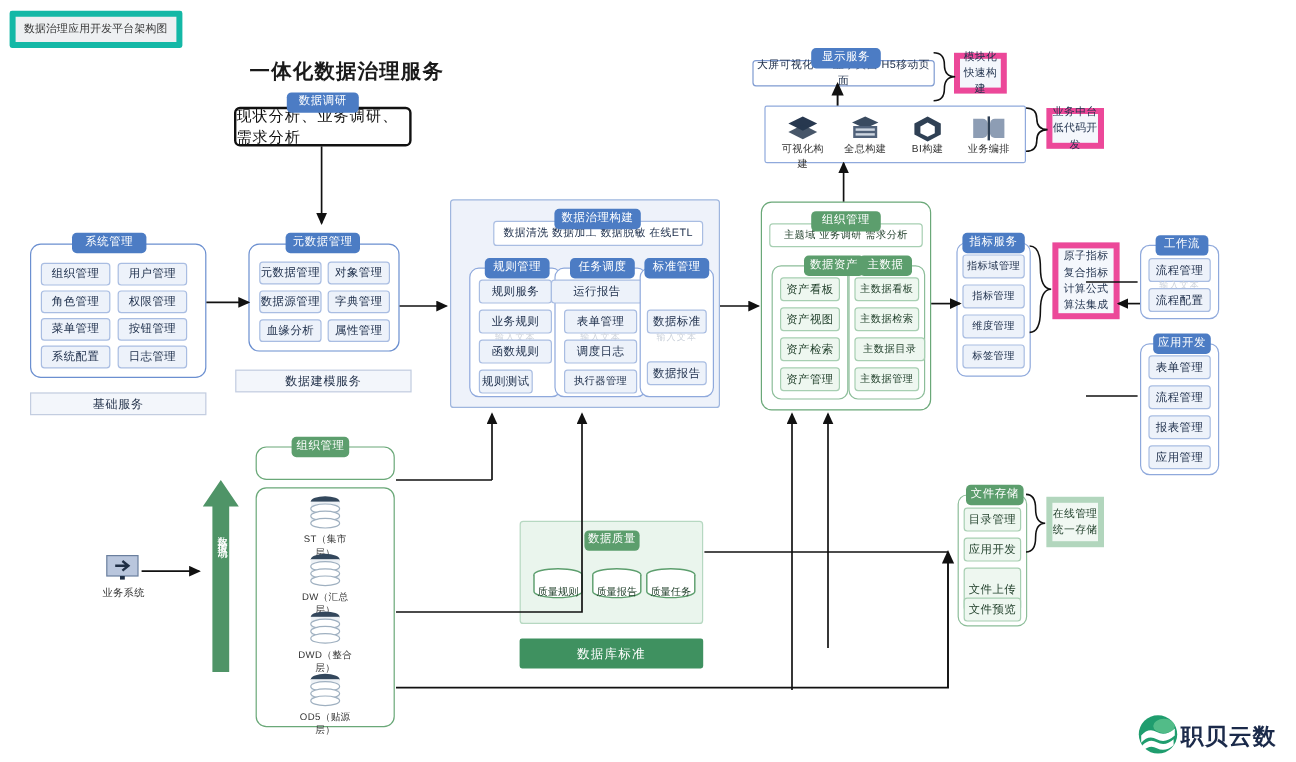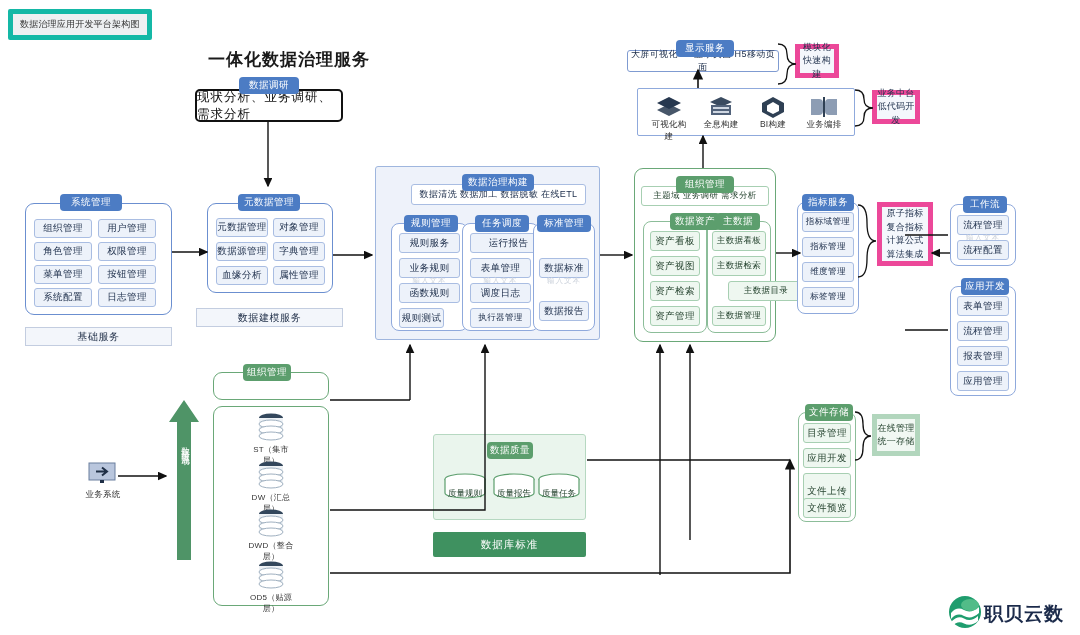--- a/index.html
+++ b/index.html
@@ -131,21 +131,21 @@
 <div class="abs pill" style="left:404px;top:215px;width:54px;">规则管理</div>
 <div class="abs frame inner" style="left:391px;top:223px;width:77px;height:108px;"></div>
 <div class="abs item" style="left:399px;top:233px;width:61px;height:20px;">规则服务</div>
 <div class="abs item" style="left:399px;top:258px;width:61px;height:20px;">业务规则</div>
 <div class="abs ghost" style="left:399px;top:276px;width:61px;">输入文本</div>
 <div class="abs item" style="left:399px;top:283px;width:61px;height:20px;">函数规则</div>
 <div class="abs item" style="left:399px;top:308px;width:45px;height:20px;">规则测试</div>
 
 <div class="abs pill" style="left:475px;top:215px;width:54px;">任务调度</div>
 <div class="abs frame inner" style="left:462px;top:223px;width:77px;height:108px;"></div>
-<div class="abs item" style="left:470px;top:233px;width:77px;height:20px;">运行报告</div>
+<div class="abs item" style="left:459px;top:233px;width:77px;height:20px;">运行报告</div>
 <div class="abs item" style="left:470px;top:258px;width:61px;height:20px;">表单管理</div>
 <div class="abs ghost" style="left:470px;top:276px;width:61px;">输入文本</div>
 <div class="abs item" style="left:470px;top:283px;width:61px;height:20px;">调度日志</div>
 <div class="abs item" style="left:470px;top:308px;width:61px;height:20px;font-size:8.5px;">执行器管理</div>
 
 <div class="abs pill" style="left:537px;top:215px;width:54px;">标准管理</div>
 <div class="abs frame inner" style="left:533px;top:223px;width:62px;height:108px;"></div>
 <div class="abs item" style="left:539px;top:258px;width:50px;height:20px;">数据标准</div>
 <div class="abs ghost" style="left:539px;top:276px;width:50px;">输入文本</div>
 <div class="abs item" style="left:539px;top:283px;width:50px;height:20px;margin-top:18px;">数据报告</div>
@@ -158,21 +158,21 @@
 <div class="abs frame inner green" style="left:643px;top:221px;width:64px;height:112px;"></div>
 <div class="abs item green" style="left:650px;top:231px;width:50px;height:20px;">资产看板</div>
 <div class="abs item green" style="left:650px;top:256px;width:50px;height:20px;">资产视图</div>
 <div class="abs item green" style="left:650px;top:281px;width:50px;height:20px;">资产检索</div>
 <div class="abs item green" style="left:650px;top:306px;width:50px;height:20px;">资产管理</div>
 
 <div class="abs pill green" style="left:716px;top:213px;width:44px;">主数据</div>
 <div class="abs frame inner green" style="left:707px;top:221px;width:64px;height:112px;"></div>
 <div class="abs item green" style="left:712px;top:231px;width:54px;height:20px;font-size:8.5px;">主数据看板</div>
 <div class="abs item green" style="left:712px;top:256px;width:54px;height:20px;font-size:8.5px;">主数据检索</div>
-<div class="abs item green" style="left:728px;top:281px;width:76px;height:20px;font-size:8.5px;">主数据目录</div>
+<div class="abs item green" style="left:712px;top:281px;width:59px;height:20px;font-size:8.5px;">主数据目录</div>
 <div class="abs item green" style="left:712px;top:306px;width:54px;height:20px;font-size:8.5px;">主数据管理</div>
 
 <div class="abs pill" style="left:676px;top:40px;width:58px;">显示服务</div>
 <div class="abs item plain" style="left:627px;top:50px;width:152px;height:22px;font-size:9px;
      border-color:#7f9bd1;">大屏可视化  PC显示页面  H5移动页面</div>
 <div class="abs note" style="left:795px;top:44px;width:44px;height:34px;">
   <span>模块化</span>
   <span>快速构建</span>
 </div>
 

